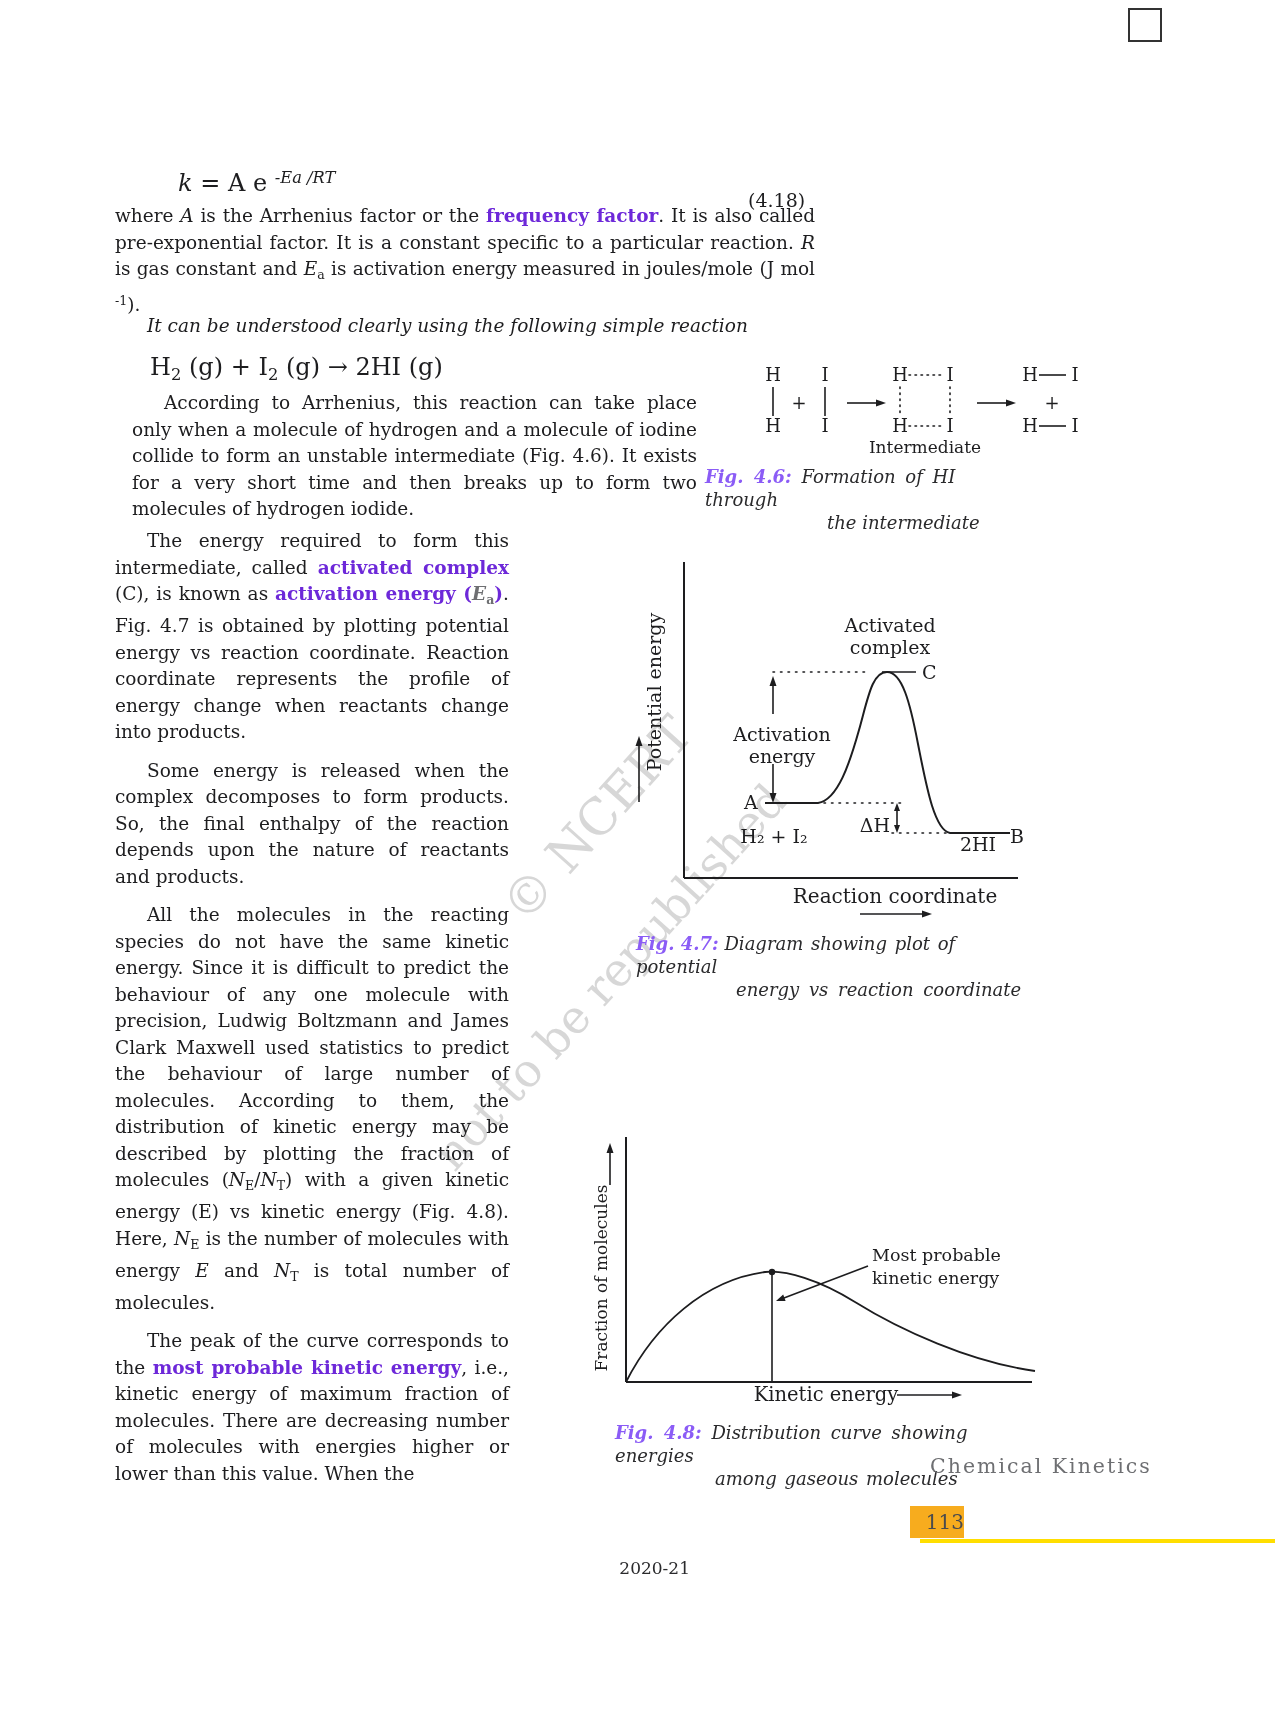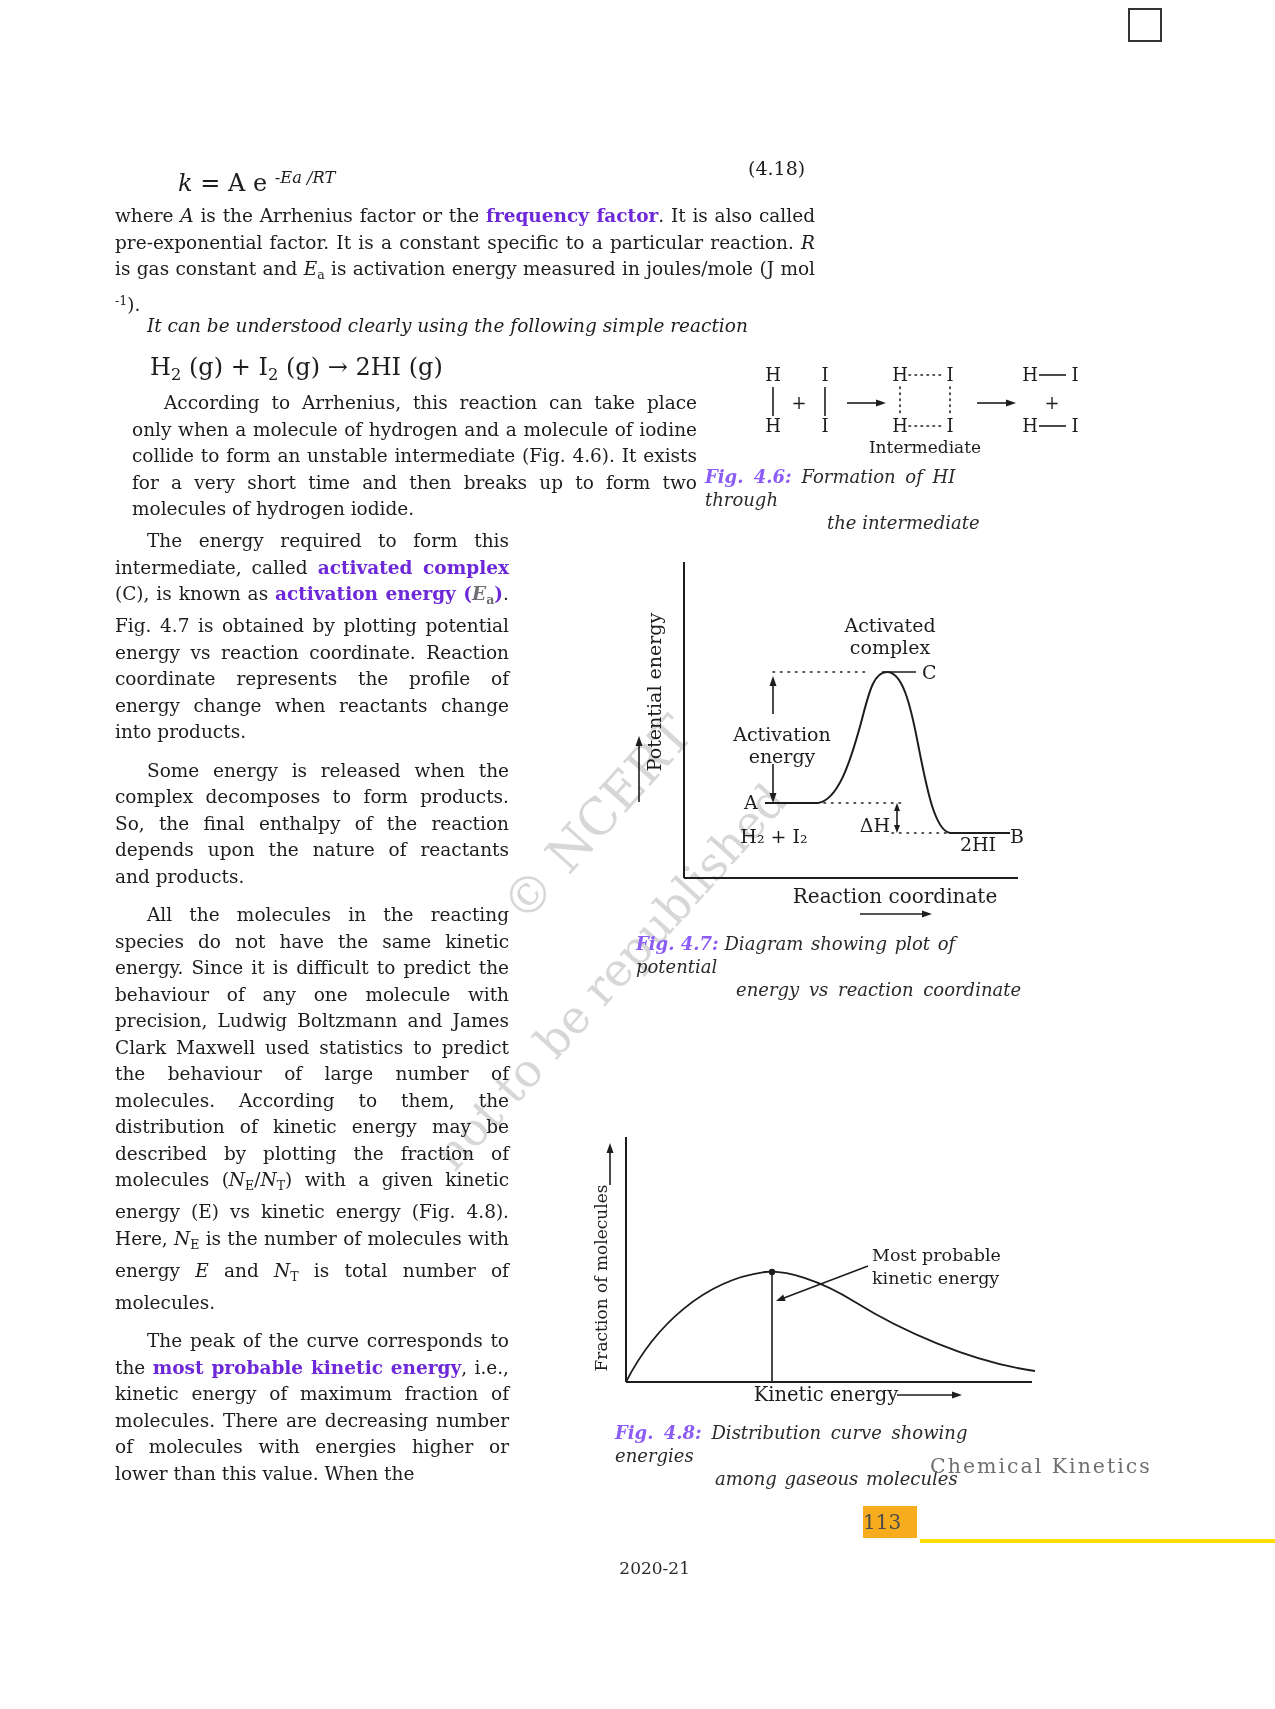--- a/index.html
+++ b/index.html
@@ -18,43 +18,43 @@
   .eq{font-size:24px;}
   .eq-number{font-size:19px;}
   .leftcol .para{margin:0 0 12px 0;}
   .caption{font-style:italic;font-size:18px;line-height:23px;color:#2a2a2c;}
   .cap-label{color:#8b5cf6;font-weight:bold;font-style:italic;}
   .wm{position:absolute;white-space:nowrap;color:rgba(122,122,122,0.30);
       transform:rotate(-48deg);font-family:"DejaVu Serif",serif;z-index:0;}
   .content{z-index:1;}
   .corner-box{position:absolute;left:1128px;top:8px;width:30px;height:30px;
       border:2px solid #333;background:#fff;}
-  .footer-badge{position:absolute;left:863px;top:1506px;width:54px;height:32px;
-      background:#F7AC1E;color:#4b4b4d;font-size:20px;text-align:left;line-height:32px;}
+  .footer-badge{position:absolute;left:910px;top:1506px;width:54px;height:32px;
+      background:#F7AC1E;color:#4b4b4d;font-size:20px;text-align:right;line-height:32px;}
   .footer-chapter{position:absolute;left:930px;top:1454px;font-size:20.5px;
       letter-spacing:2px;color:#6e6f72;}
   .footer-rule{position:absolute;left:920px;top:1539px;width:355px;height:4px;background:#FFDE00;}
   .year{position:absolute;left:490px;top:1558px;width:200px;text-align:right;
       font-size:17px;color:#2a2a2c;}
   svg text{font-family:"DejaVu Serif","Liberation Serif",serif;fill:#1d1d1f;}
   .spread1{word-spacing:4px;}
   .spread2{word-spacing:2px;}
 </style>
 </head>
 <body>
 
 <div class="page">
 
   <div class="wm" style="left:470px;top:790px;font-size:50px;">© NCERT</div>
   <div class="wm" style="left:360px;top:950px;font-size:46px;">not to be republished</div>
 
   <div class="corner-box"></div>
 
   <div class="abs content eq" style="left:178px;top:168px;"><span class="seg-i">k</span><span> = A e </span><span class="seg-supi">-Ea /RT</span></div>
-  <div class="abs content eq-number" style="left:748px;top:157px;">(4.18)</div>
+  <div class="abs content eq-number" style="left:748px;top:189px;">(4.18)</div>
 
   <div class="abs content para" style="left:115px;top:203px;width:700px;"><span>where </span><span class="seg-i">A</span><span> is the Arrhenius factor or the </span><span class="seg-hl">frequency factor</span><span>. It is also called pre-exponential factor. It is a constant specific to a particular reaction. </span><span class="seg-i">R</span><span> is gas constant and </span><span class="seg-i">E</span><span class="seg-sub">a</span><span> is activation energy measured in joules/mole (J mol </span><span class="seg-sup">-1</span><span>).</span></div>
   <div class="abs content para indent" style="left:115px;top:313px;width:700px;font-style:italic;"><span>It can be understood clearly using the following simple reaction</span></div>
   <div class="abs content eq" style="left:150px;top:353px;"><span>H</span><span class="seg-sub">2</span><span> (g) + I</span><span class="seg-sub">2</span><span> (g) → 2HI (g)</span></div>
   <div class="abs content para indent" style="left:115px;top:390px;width:565px;margin-left:17px;"><span>According to Arrhenius, this reaction can take place only when a molecule of hydrogen and a molecule of iodine collide to form an unstable intermediate (Fig. 4.6). It exists for a very short time and then breaks up to form two molecules of hydrogen iodide.</span></div>
 
   <div class="abs content" style="left:755px;top:352px;">
     <svg width="340" height="106" viewBox="0 0 340 106">
 
       <text x="18" y="29" font-size="18" text-anchor="middle">H</text>

